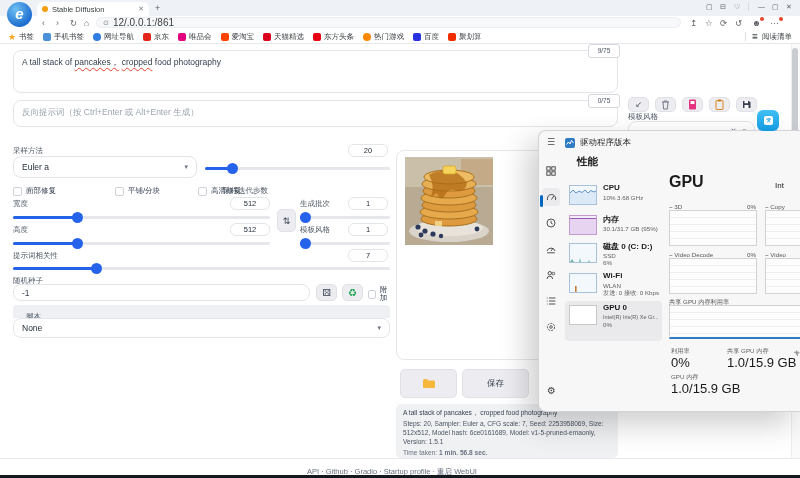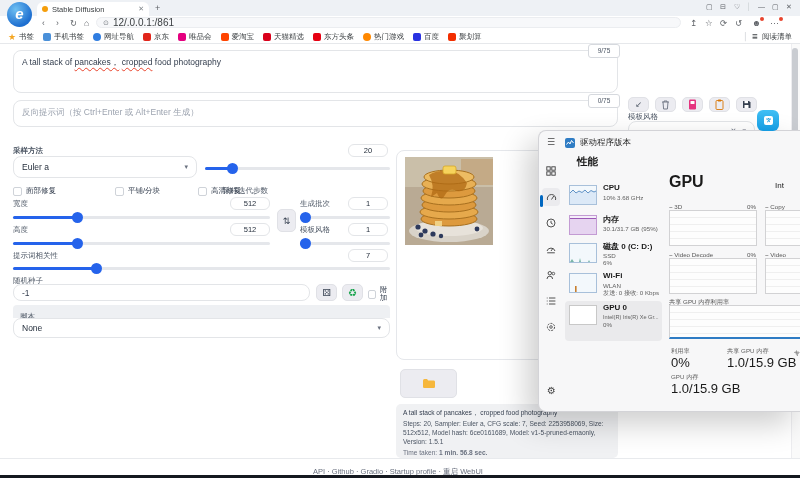--- a/index.html
+++ b/index.html
@@ -77,21 +77,21 @@
     repeating-linear-gradient(180deg,#fdfdfd 0 6px,#efefef 6px 7px);box-sizing:border-box;}
   .statlbl{font-size:6.2px;color:#606060;white-space:nowrap;}
   .statval{font-size:13px;color:#1a1a1a;white-space:nowrap;}
   .cutcol{overflow:hidden;font-size:5.8px;color:#606060;line-height:2.4;white-space:nowrap;}
   
   .watermark{left:578px;top:437px;z-index:9;display:flex;align-items:center;gap:2px;
     color:rgba(125,135,146,.85);font-weight:bold;font-size:26px;letter-spacing:-1px;}
   .wmglyph{width:17px;height:17px;border:5px solid rgba(125,135,146,.85);border-radius:50%;
     border-left-color:transparent;transform:rotate(40deg);box-sizing:border-box;}
   .footerbar{left:0;top:458px;width:800px;height:18px;background:#fff;border-top:1px solid #e8eaed;z-index:2;}
-  .footertxt{left:8px;top:467px;width:780px;text-align:center;font-size:7.5px;color:#6b7280;z-index:2;}
+  .footertxt{left:2px;top:467px;width:780px;text-align:center;font-size:7.5px;color:#6b7280;z-index:2;}
   .bottombar{left:0;top:475px;width:800px;height:3px;background:#14181f;z-index:11;}
 </style>
 </head>
 <body>
 
 <div class="screen">
 
   <div class="abs tabbar"></div>
   <div class="abs logo">e</div>
   <div class="abs tab">
@@ -219,21 +219,21 @@
   <div class="abs bluebtn" style="left:757px;top:110px;width:22px;height:21px;">
     <svg width="11" height="11" viewBox="0 0 11 11">
         <rect x="1" y="1" width="9" height="9" rx="2" fill="#fff"></rect>
         <path d="M3 4h5M5.5 3v1M4 7c1.5-.5 2.5-1.5 3-3M7 7C6 6.3 5 5.3 4.6 4.4" stroke="#149ae0" stroke-width="0.8" fill="none"></path>
       </svg>
   </div>
 
   <div class="abs scrolltrack"></div>
   <div class="abs scrollthumb"></div>
 
-  <div class="abs lbl" style="left:13px;top:146px;font-weight:bold;">采样方法</div>
+  <div class="abs lbl" style="left:13px;top:146px;">采样方法</div>
   <div class="abs drop" style="left:13px;top:156px;width:184px;height:22px;">
     <span>Euler a</span>
     <span class="dd">▾</span>
   </div>
   <div class="abs lbl" style="left:223px;top:146px;margin-top:40px;">采样迭代步数</div>
   <div class="abs valbox" style="left:348px;top:144px;width:40px;height:13px;line-height:12px;">20</div>
   <div class="abs sl" style="left:205px;top:167px;width:185px;">
     <div class="fill" style="width:14%;"></div>
       <div class="th" style="left:22px;"></div>
   </div>
@@ -288,21 +288,21 @@
   <div class="abs lbl" style="left:13px;top:276px;">随机种子</div>
   <div class="abs ta" style="left:13px;top:284px;width:297px;height:17px;padding:3px 8px;">-1</div>
   <div class="abs toolbtn" style="left:316px;top:284px;width:21px;height:17px;font-size:10px;color:#374151;">⚄</div>
   <div class="abs toolbtn" style="left:342px;top:284px;width:21px;height:17px;font-size:10px;color:#16a34a;">♻</div>
   <div class="abs cb" style="left:368px;top:286px;width:20px;">
       <span class="cbbox"></span>
       <span style="width:10px;line-height:1.1;">附加</span>
     </div>
 
   <div class="abs" style="left:13px;top:305px;width:377px;height:13px;background:#eef0f3;border-radius:4px 4px 0 0;">
-    <span class="lbl" style="margin-left:7px;line-height:13px;display:inline-block;">脚本</span>
+    <span class="lbl" style="margin-left:13px;line-height:13px;display:inline-block;">脚本</span>
   </div>
   <div class="abs drop" style="left:13px;top:318px;width:377px;height:20px;">
     <span>None</span>
     <span class="dd">▾</span>
   </div>
 
   <div class="abs" style="left:396px;top:150px;width:222px;height:210px;border:1px solid #e5e7eb;border-radius:8px;background:#fff;box-sizing:border-box;"></div>
   <svg class="abs" style="left:405px;top:157px;" width="88" height="88" viewBox="0 0 88 88">
     <rect width="88" height="88" fill="#b9aa94"></rect>
     <rect width="88" height="30" fill="#cabfa9"></rect>
@@ -328,20 +328,21 @@
         <circle cx="72" cy="72" r="2.4"></circle>
         <circle cx="36" cy="79" r="2.2"></circle>
       </g>
     <rect x="30" y="64" width="7" height="5" fill="#f0d084"></rect>
   </svg>
   <div class="abs toolbtn" style="left:400px;top:369px;width:57px;height:29px;">
     <svg width="14" height="11" viewBox="0 0 14 11">
         <path d="M1 2.5 Q1 1 2.5 1 H5 l1.2 1.5 H12 Q13 2.5 13 4 V9 Q13 10 11.8 10 H2.2 Q1 10 1 9z" fill="#f6b73c"></path>
       </svg>
   </div>
+  <div class="abs toolbtn" style="left:462px;top:369px;width:67px;height:29px;font-size:8.5px;color:#374151;">保存</div>
 
   <div class="abs infoblk" style="left:396px;top:404px;width:222px;height:54px;">
     <div class="p1">A tall stack of pancakes， cropped food photography</div>
     <div>Steps: 20, Sampler: Euler a, CFG scale: 7, Seed: 2253958069, Size: 512x512, Model hash: 6ce0161689, Model: v1-5-pruned-emaonly, Version: 1.5.1</div>
     <div style="margin-top:2px;color:#6b7280;"><span>Time taken: </span><b>1 min. 56.8 sec.</b></div>
   </div>
 
   <div class="abs tm">
     <span class="rel" style="left:8px;top:6px;font-size:9px;color:#444;">☰</span>
     <svg class="rel" style="left:26px;top:7px;" width="10" height="10" viewBox="0 0 10 10">

